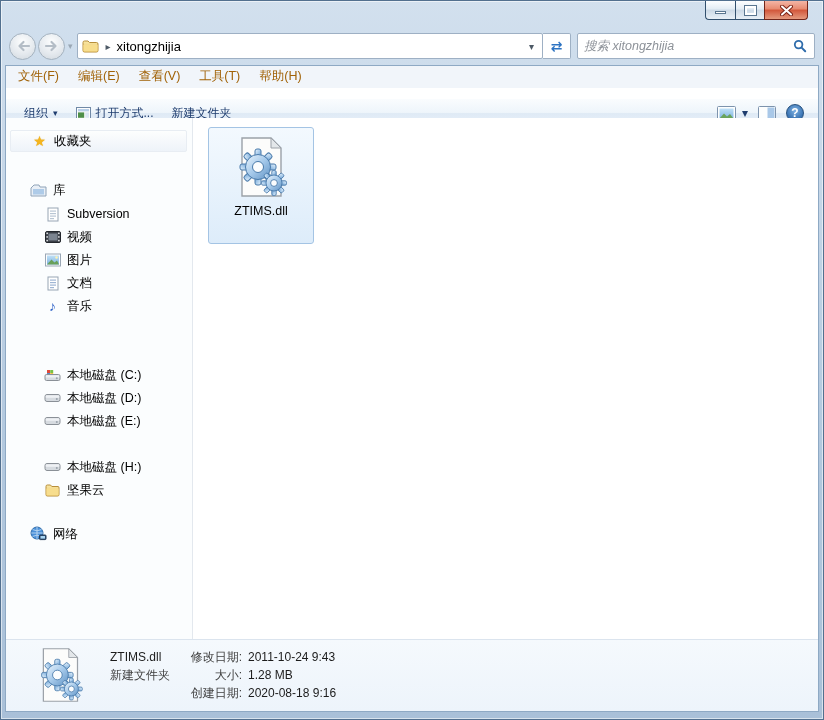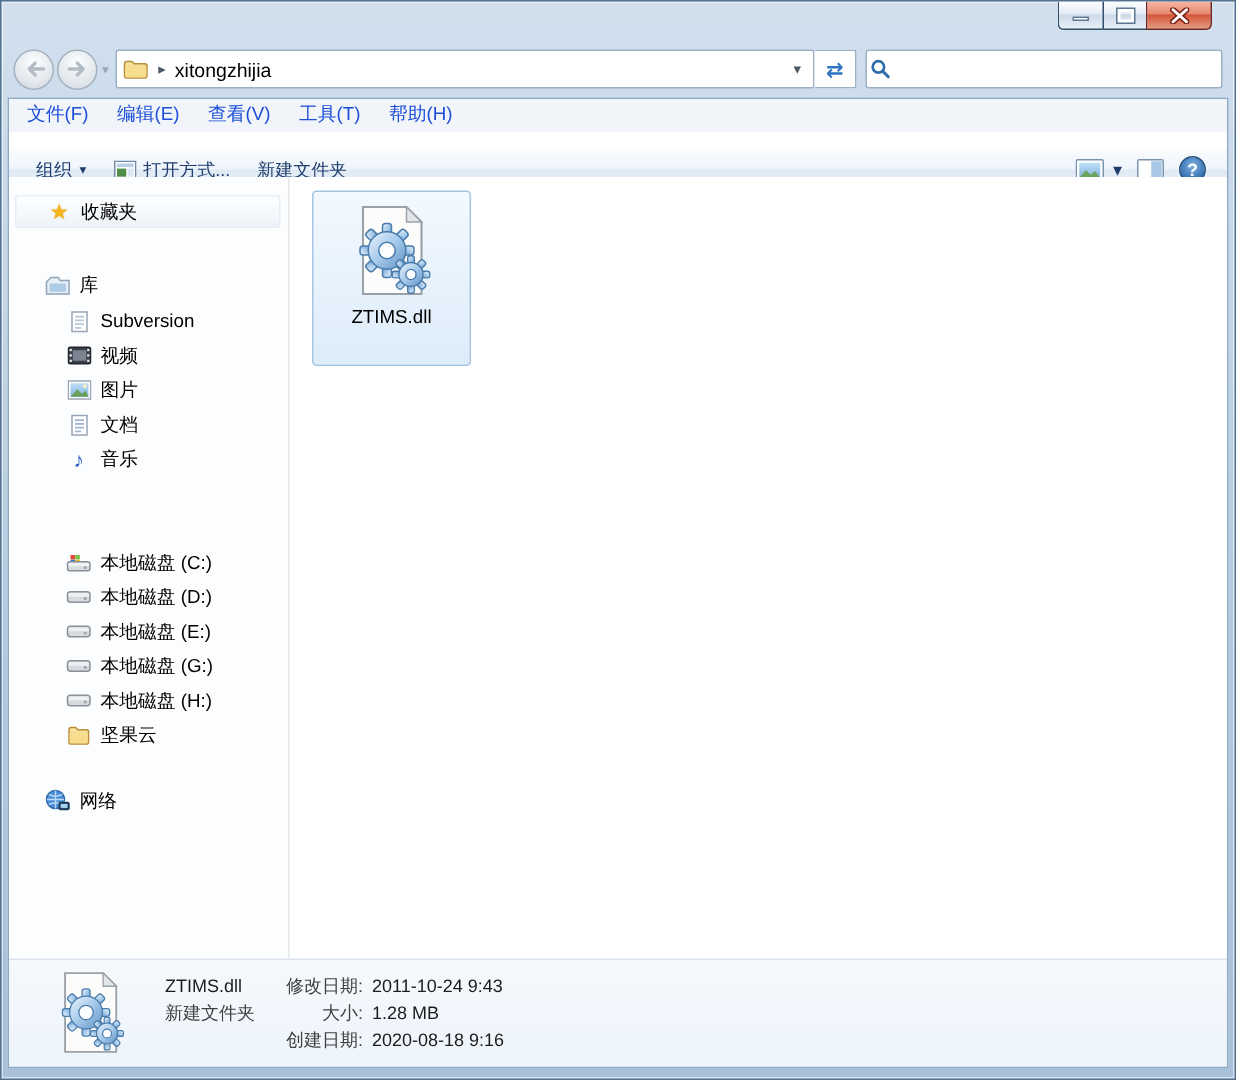--- a/index.html
+++ b/index.html
@@ -40,21 +40,21 @@
     display:flex;align-items:center;justify-content:center;color:#2e74c2;font-size:14px;font-weight:bold;}
   .searchbox{height:26px;width:238px;margin-left:6px;background:#fff;border:1px solid #9eb0c4;border-radius:2px;
     display:flex;align-items:center;flex:0 0 auto;}
   .searchbox input{flex:1;border:none;outline:none;font-size:12.5px;padding:0 6px;background:transparent;
     font-family:"Liberation Sans","DejaVu Sans",sans-serif;}
   .searchbox input::placeholder{color:#8d9299;font-style:italic;}
   .magnifier{padding:0 7px 0 2px;display:flex;}
   
   .client{position:absolute;left:4px;right:4px;top:64px;bottom:7px;background:#fff;border:1px solid #8ea9c4;}
   .menubar{position:absolute;left:0;right:0;top:0;height:22px;background:#f1f5fa;border-bottom:1px solid #f1f5fa;
-    display:flex;align-items:center;padding-left:12px;font-size:12.5px;color:#1d4ed8;}
+    display:flex;align-items:center;padding-left:12px;font-size:12.5px;color:#a16207;}
   .menubar .mitem{margin-right:19px;}
   .toolbar{position:absolute;left:0;right:0;top:22px;height:29px;
     background:linear-gradient(#fafcfe,#eef5fb 48%,#dfeaf5 52%,#e9f1fa);
     border-bottom:1px solid #d2dde9;display:flex;align-items:center;font-size:12px;color:#1e3c6e;margin-top:11px;}
   .tbtn{display:flex;align-items:center;margin-left:18px;}
   .tbtn .dd{font-size:9px;margin-left:5px;color:#1e3c6e;}
   .tbtn .ticon{margin-right:5px;display:flex;}
   .toolbar-right{margin-left:auto;display:flex;align-items:center;margin-right:14px;}
   .toolbar-right > *{margin-left:10px;display:flex;align-items:center;}
   .help-circle{width:18px;height:18px;border-radius:50%;border:1px solid #27517e;
@@ -150,20 +150,21 @@
         </svg>
       </span>
       <span class="addr-arrow">▸</span>
       <span class="addr-text">xitongzhijia</span>
       <span class="addr-spacer"></span>
       <span class="addr-dd">▾</span>
     </div>
     <div class="refreshbtn">⇄</div>
 
     <div class="searchbox">
+      <input type="text" placeholder="搜索 xitongzhijia" style="">
       <span class="magnifier">
         <svg width="14" height="14" viewBox="0 0 14 14">
           <circle cx="5.6" cy="5.6" r="3.8" fill="none" stroke="#2f6cab" stroke-width="1.8"></circle>
           <path d="M8.6 8.6 L12.2 12.2" stroke="#2f6cab" stroke-width="2" stroke-linecap="round"></path>
         </svg>
       </span>
     </div>
   </div>
 
   <div class="client">
@@ -313,30 +314,20 @@
         </div>
         <div class="srow lvl1" style="top:292px">
           <span class="sicon">
             <svg width="17" height="12" viewBox="0 0 17 12">
               <rect x="1" y="2.5" width="15" height="7" rx="2" fill="#d6dbe0" stroke="#8a9097"></rect>
               <rect x="1.8" y="3.4" width="13.4" height="2.4" fill="#eef1f4"></rect>
               <circle cx="12.8" cy="7" r="1" fill="#9aa3ac"></circle>
             </svg>
           </span>
           <span>本地磁盘 (E:)</span>
-        </div>
-        <div class="srow lvl1" style="top:315px">
-          <span class="sicon">
-            <svg width="17" height="12" viewBox="0 0 17 12">
-              <rect x="1" y="2.5" width="15" height="7" rx="2" fill="#d6dbe0" stroke="#8a9097"></rect>
-              <rect x="1.8" y="3.4" width="13.4" height="2.4" fill="#eef1f4"></rect>
-              <circle cx="12.8" cy="7" r="1" fill="#9aa3ac"></circle>
-            </svg>
-          </span>
-          <span>本地磁盘 (G:)</span>
         </div>
         <div class="srow lvl1" style="top:338px">
           <span class="sicon">
             <svg width="17" height="12" viewBox="0 0 17 12">
               <rect x="1" y="2.5" width="15" height="7" rx="2" fill="#d6dbe0" stroke="#8a9097"></rect>
               <rect x="1.8" y="3.4" width="13.4" height="2.4" fill="#eef1f4"></rect>
               <circle cx="12.8" cy="7" r="1" fill="#9aa3ac"></circle>
             </svg>
           </span>
           <span>本地磁盘 (H:)</span>

